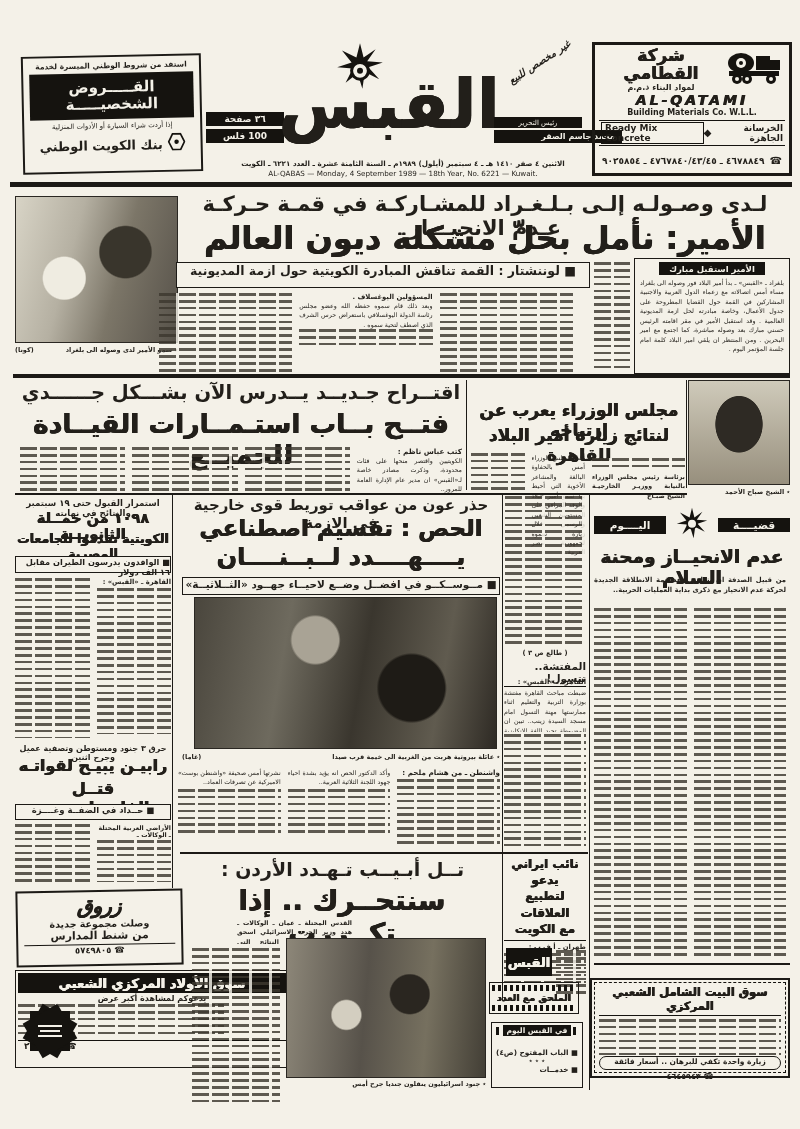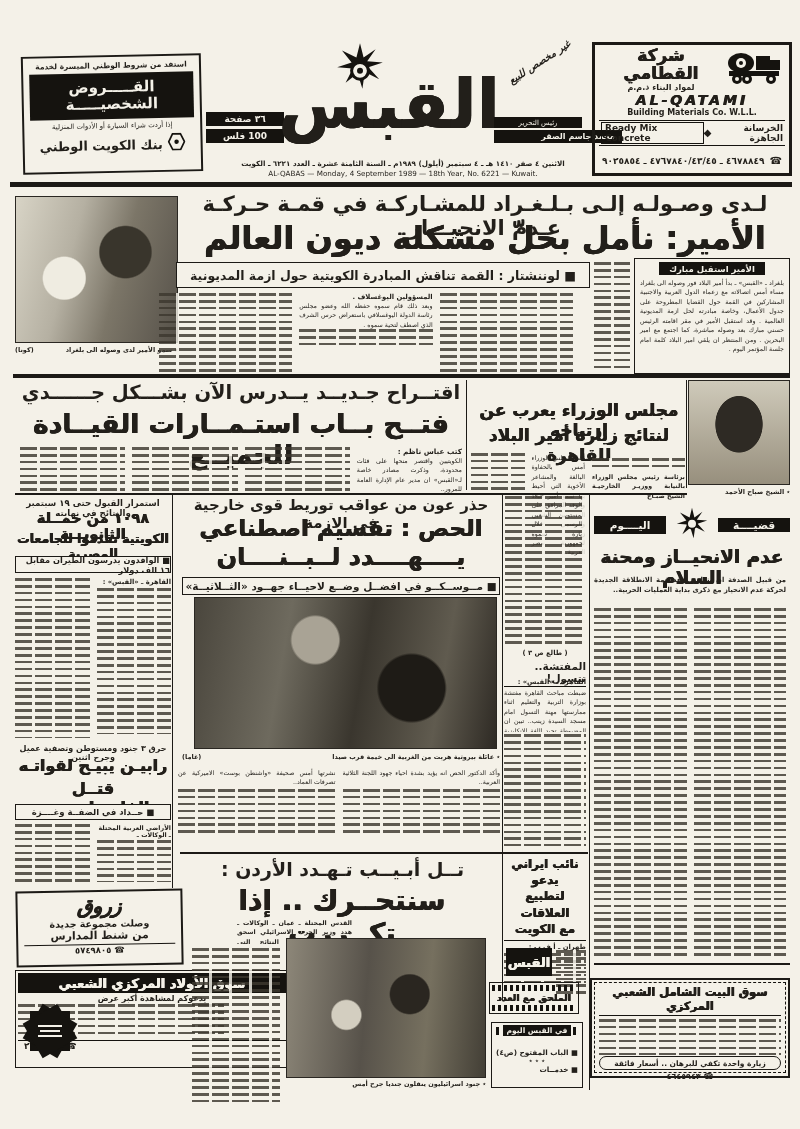--- a/index.html
+++ b/index.html
@@ -17,21 +17,21 @@
   .hatch{background:repeating-linear-gradient(90deg,#15130f 0 3px,rgba(0,0,0,0) 3px 6px);}
   .greek{background:
       repeating-linear-gradient(90deg,rgba(244,241,232,0) 0 17px,#f4f1e8 17px 20px),
       repeating-linear-gradient(180deg,#3d382f 0 2.6px,rgba(0,0,0,0) 2.6px 6.9px);
       opacity:.82;}
   .photo{border:1px solid #2a2722;box-sizing:border-box;}
   .cap{font-size:6.5px;font-weight:bold;display:flex;justify-content:space-between;align-items:flex-start;}
   .cols{display:flex;gap:7px;}
   .col{flex:1;}
   .tiny{font-size:6.3px;line-height:1.5;text-align:justify;}
-  .subbox{border:1.2px solid #1c1a16;box-sizing:border-box;display:flex;align-items:center;justify-content:center;background:#f4f1e8;}
+  .subbox{border:1.2px solid #1c1a16;box-sizing:border-box;display:flex;justify-content:center;background:#f4f1e8;}
 </style>
 </head>
 <body>
 
 <div class="page">
 
   <div class="abs box" style="left:22px;top:55px;width:180px;height:118px;border-width:2px;transform:rotate(-1.2deg);padding:4px;">
     <div class="b c" style="font-size:7.5px;">استفد من شروط الوطني الميسرة لخدمة</div>
     <div class="strip" style="height:46px;margin:3px 2px;flex-direction:column;">
       <div class="b" style="font-size:15px;line-height:1.15;">القـــــروض</div>
@@ -245,20 +245,24 @@
        radial-gradient(circle at 40% 28%, #a9a395 0 11%, rgba(0,0,0,0) 12%),
        radial-gradient(circle at 72% 60%, #1e1b16 0 14%, rgba(0,0,0,0) 15%),
        linear-gradient(100deg,#4a463d,#6e6a5e 30%,#3a362e 55%,#605b4f 80%,#2e2a24);"></div>
   <div class="abs cap" style="left:182px;top:753px;width:318px;">
     <span>٭ عائلة بيروتية هربت من الغربية الى خيمة قرب صيدا</span>
     <span>(غاما)</span>
   </div>
 
   <div class="abs cols" style="left:178px;top:768px;width:322px;height:82px;">
     <div class="col">
+      <div class="b" style="font-size:7.2px;">واشنطن ـ من هشام ملحم :</div>
+      <div class="greek" style="height:66px;margin-top:2px;"></div>
+    </div>
+    <div class="col">
       <div class="tiny">وأكد الدكتور الحص انه يؤيد بشدة احياء جهود اللجنة الثلاثية العربية..</div>
       <div class="greek" style="height:48px;margin-top:2px;"></div>
     </div>
     <div class="col">
       <div class="tiny">نشرتها أمس صحيفة «واشنطن بوست» الاميركية عن تصرفات العماد..</div>
       <div class="greek" style="height:48px;margin-top:2px;"></div>
     </div>
   </div>
   <div class="abs rule" style="left:180px;top:852px;width:408px;height:1.5px;"></div>
 

